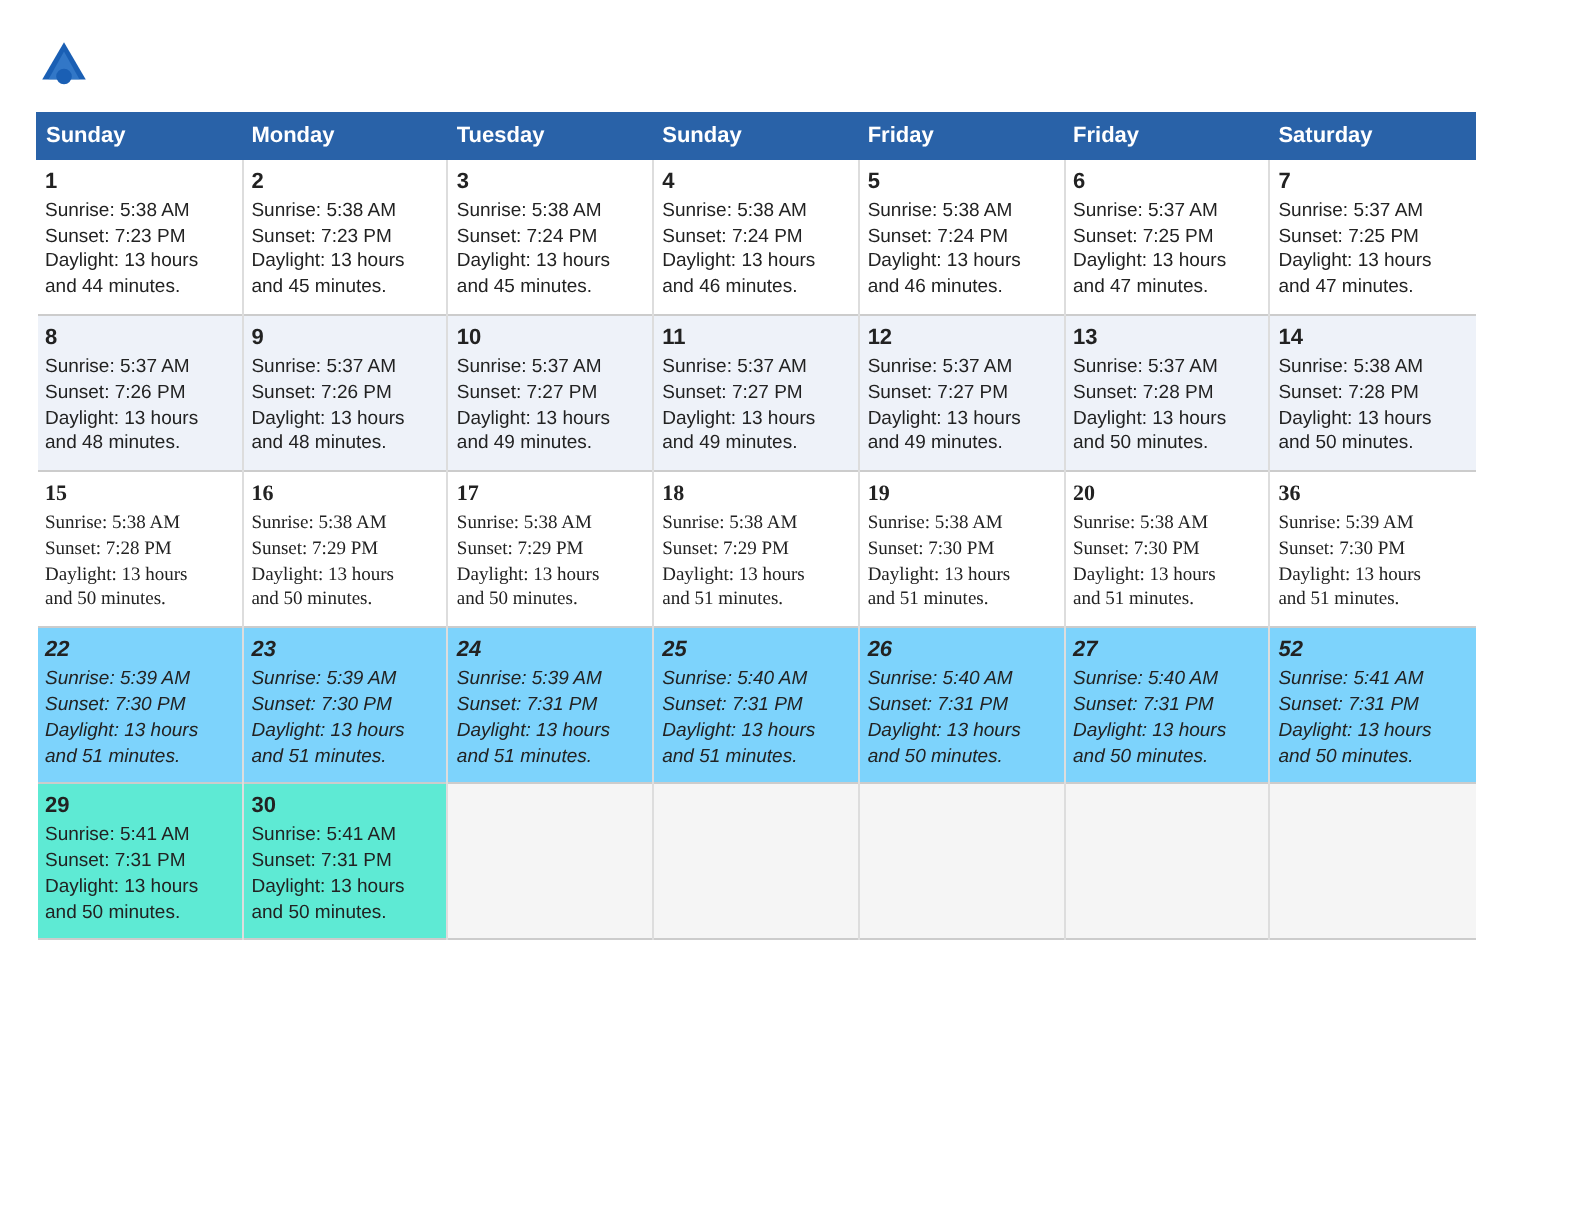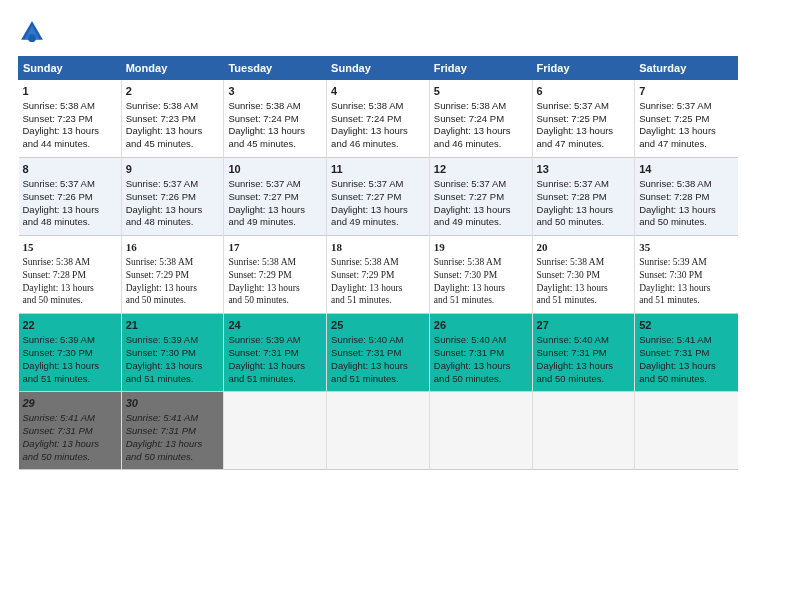--- a/index.html
+++ b/index.html
@@ -264,37 +264,37 @@
             <div>and 51 minutes.</div>
           </td>
           <td>
             <span class="day-num">20</span>
             <div>Sunrise: 5:38 AM</div>
             <div>Sunset: 7:30 PM</div>
             <div>Daylight: 13 hours</div>
             <div>and 51 minutes.</div>
           </td>
           <td>
-            <span class="day-num">35</span>
+            <span class="day-num">36</span>
             <div>Sunrise: 5:39 AM</div>
             <div>Sunset: 7:30 PM</div>
             <div>Daylight: 13 hours</div>
             <div>and 51 minutes.</div>
           </td>
         </tr>
-        <tr style="background: #14b8a6;">
+        <tr style="background: #7dd3fc; font-style: italic;">
           <td>
             <span class="day-num">22</span>
             <div>Sunrise: 5:39 AM</div>
             <div>Sunset: 7:30 PM</div>
             <div>Daylight: 13 hours</div>
             <div>and 51 minutes.</div>
           </td>
           <td>
-            <span class="day-num">21</span>
+            <span class="day-num">23</span>
             <div>Sunrise: 5:39 AM</div>
             <div>Sunset: 7:30 PM</div>
             <div>Daylight: 13 hours</div>
             <div>and 51 minutes.</div>
           </td>
           <td>
             <span class="day-num">24</span>
             <div>Sunrise: 5:39 AM</div>
             <div>Sunset: 7:31 PM</div>
             <div>Daylight: 13 hours</div>
@@ -322,21 +322,21 @@
             <div>and 50 minutes.</div>
           </td>
           <td>
             <span class="day-num">52</span>
             <div>Sunrise: 5:41 AM</div>
             <div>Sunset: 7:31 PM</div>
             <div>Daylight: 13 hours</div>
             <div>and 50 minutes.</div>
           </td>
         </tr>
-        <tr style="background: #737373; font-style: italic;">
+        <tr style="background: #5eead4;">
           <td>
             <span class="day-num">29</span>
             <div>Sunrise: 5:41 AM</div>
             <div>Sunset: 7:31 PM</div>
             <div>Daylight: 13 hours</div>
             <div>and 50 minutes.</div>
           </td>
           <td>
             <span class="day-num">30</span>
             <div>Sunrise: 5:41 AM</div>

